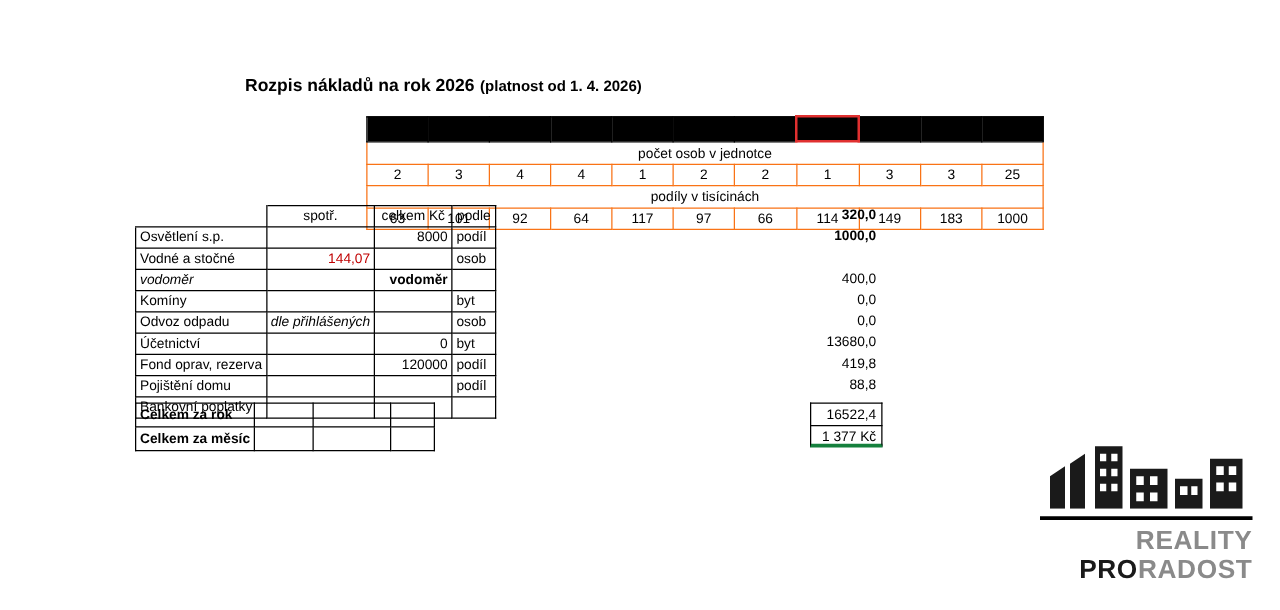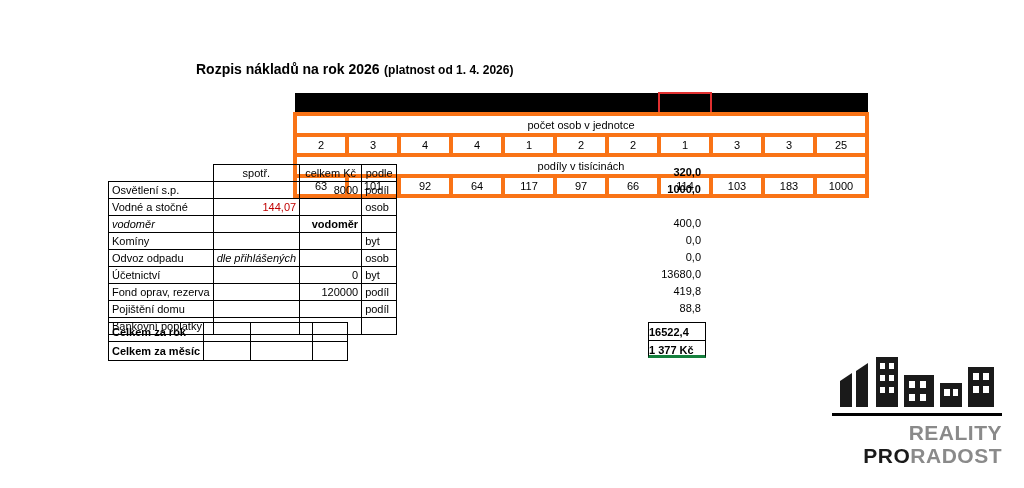--- a/index.html
+++ b/index.html
@@ -38,21 +38,21 @@
 
   
   .top-table {
     position: absolute;
     left: 293px;
     top: 92px;
     border-collapse: collapse;
     table-layout: fixed;
   }
   .top-table td {
-    border: 4px solid #f97316;
+    border: 1px solid #f97316;
     height: 16px;
     font-size: 11px;
     text-align: center;
     vertical-align: middle;
     padding: 0;
   }
   .blackrow td {
     background: #000000;
     border: 1px solid #000000;
     height: 18px;
@@ -136,22 +136,23 @@
   .totals-val {
     position: absolute;
     left: 648px;
     top: 322px;
     width: 58px;
     font-size: 11px;
   }
   .totals-val .tv {
     height: 18px;
     line-height: 18px;
+    text-align: right;
     padding-right: 4px;
-    font-weight: bold;
+    font-weight: normal;
     border: 1px solid #000000;
     border-bottom: none;
     box-sizing: border-box;
     white-space: nowrap;
   }
   .totals-val .tv:last-child {
     border-bottom: 3px solid #15803d;
   }
 
   
@@ -227,21 +228,21 @@
     </tr>
     <tr>
       <td class="col-w">63</td>
       <td class="col-w">101</td>
       <td class="col-w">92</td>
       <td class="col-w">64</td>
       <td class="col-w">117</td>
       <td class="col-w">97</td>
       <td class="col-w">66</td>
       <td class="col-w">114</td>
-      <td class="col-w">103</td>
+      <td class="col-w">149</td>
       <td class="col-w">183</td>
       <td class="col-w">1000</td>
     </tr>
   </tbody>
     </table>
 
   <table class="cost-table">
     <tbody>
         <tr class="hdr">
       <td class="c-name"></td>

